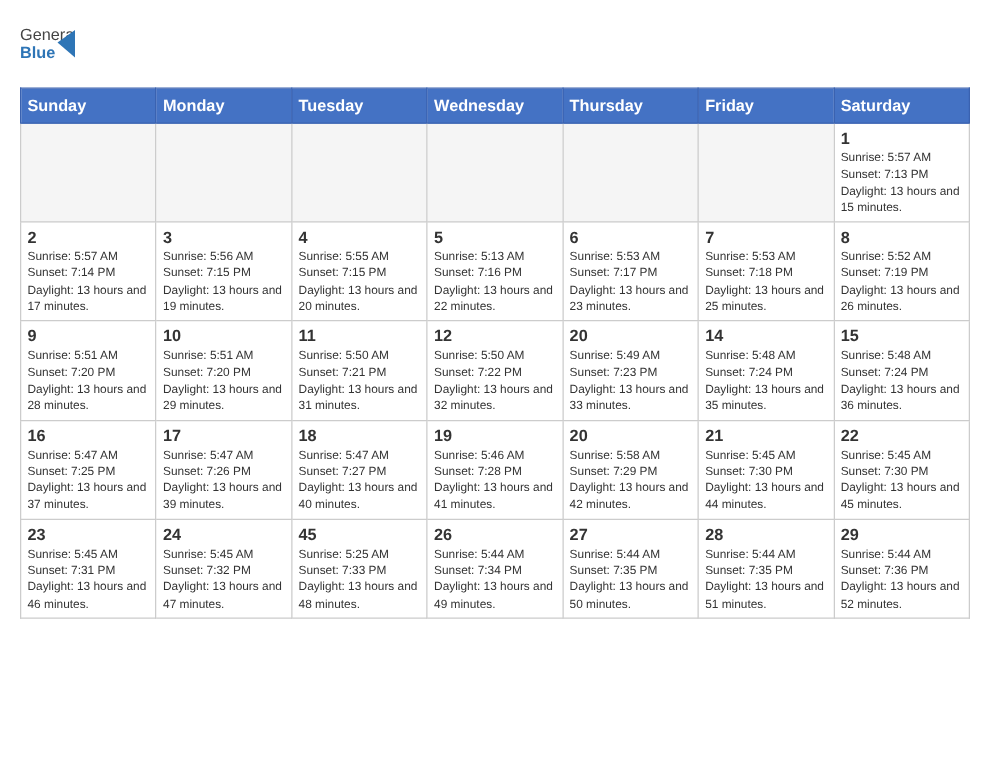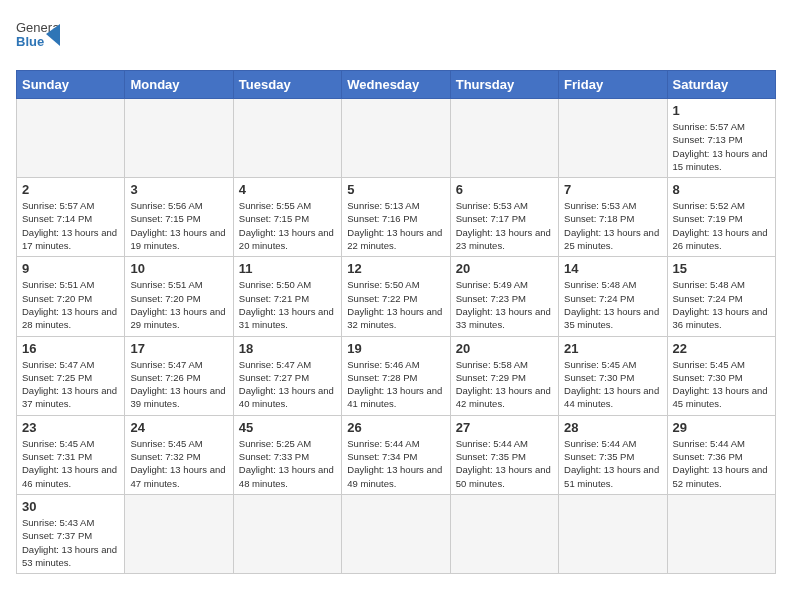--- a/index.html
+++ b/index.html
@@ -293,34 +293,20 @@
 Sunset: 7:35 PM
 Daylight: 13 hours and 51 minutes.</div>
         </td>
         <td>
           <span class="day-number">29</span>
           <div class="day-info">Sunrise: 5:44 AM
 Sunset: 7:36 PM
 Daylight: 13 hours and 52 minutes.</div>
         </td>
       </tr>
-      <tr class="last-row">
-        <td>
-          <span class="day-number">30</span>
-          <div class="day-info">Sunrise: 5:43 AM
-Sunset: 7:37 PM
-Daylight: 13 hours and 53 minutes.</div>
-        </td>
-        <td class="empty"></td>
-        <td class="empty"></td>
-        <td class="empty"></td>
-        <td class="empty"></td>
-        <td class="empty"></td>
-        <td class="empty"></td>
-      </tr>
     </tbody>
 </table>
 
 <style>
   .logo {
     display: flex;
     align-items: center;
     gap: 0px;
   }
 </style>

